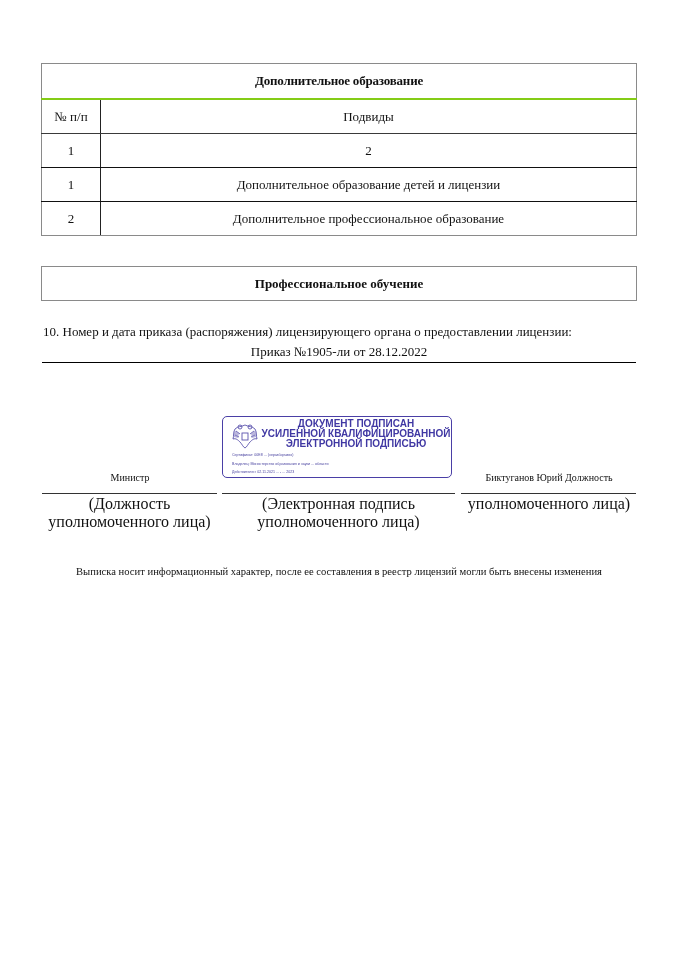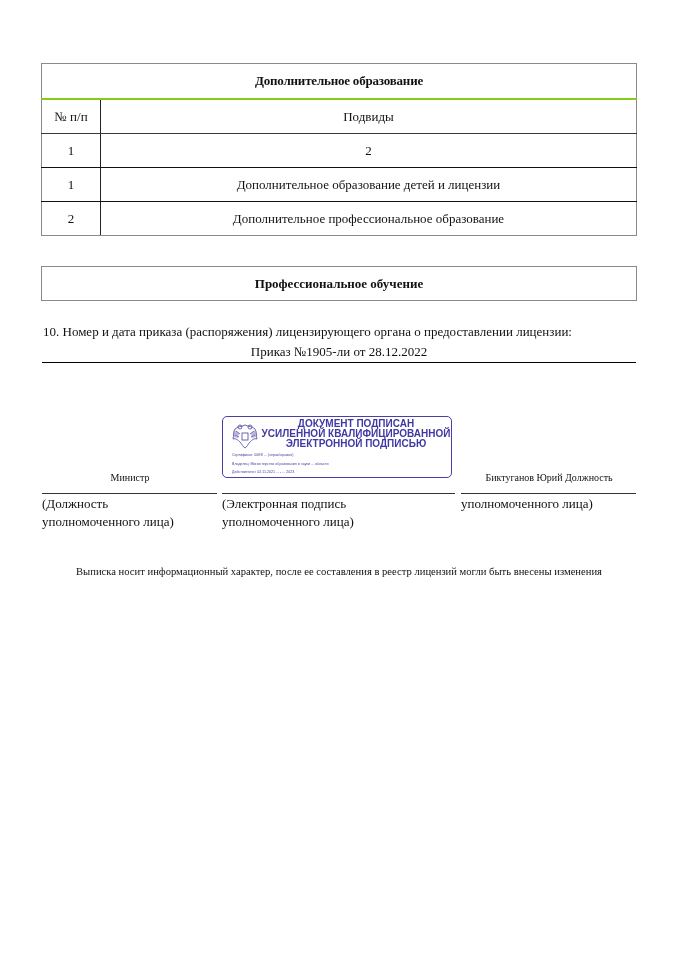--- a/index.html
+++ b/index.html
@@ -54,21 +54,21 @@
     .stamp .s2 { top: 45px; }
     .stamp .s3 { top: 53px; }
     
     .sig { font-size: 10px; }
     .sig-minister { left: 42px; top: 472px; width: 176px; text-align: center; }
     .sig-name { left: 461px; top: 472px; width: 176px; text-align: center; }
     .sig-line { top: 493px; height: 0; border-top: 1.5px solid #333; }
     .l1 { left: 42px; width: 175px; }
     .l2 { left: 222px; width: 233px; }
     .l3 { left: 461px; width: 175px; }
-    .cap { top: 495px; text-align: left; font-size: 13px; line-height: 18px; }
+    .cap { top: 495px; text-align: center; font-size: 16px; line-height: 18px; }
     .c1 { left: 42px; width: 175px; }
     .c2 { left: 222px; width: 233px; }
     .c3 { left: 461px; width: 176px; }
     .note { left: 42px; top: 538px; width: 594px; text-align: center; font-size: 10.6px; margin-top: 28px; }
   </style>
 </head>
 <body>
 
 <table class="tbl">
   <tbody>

